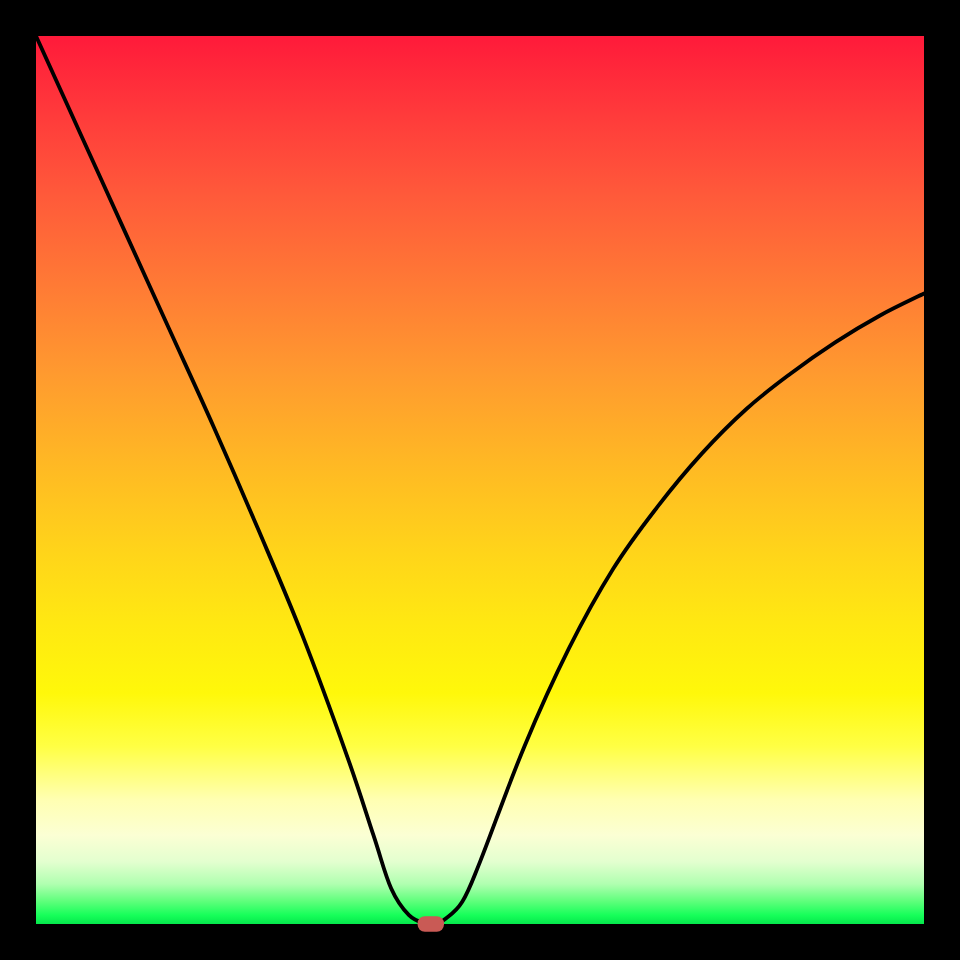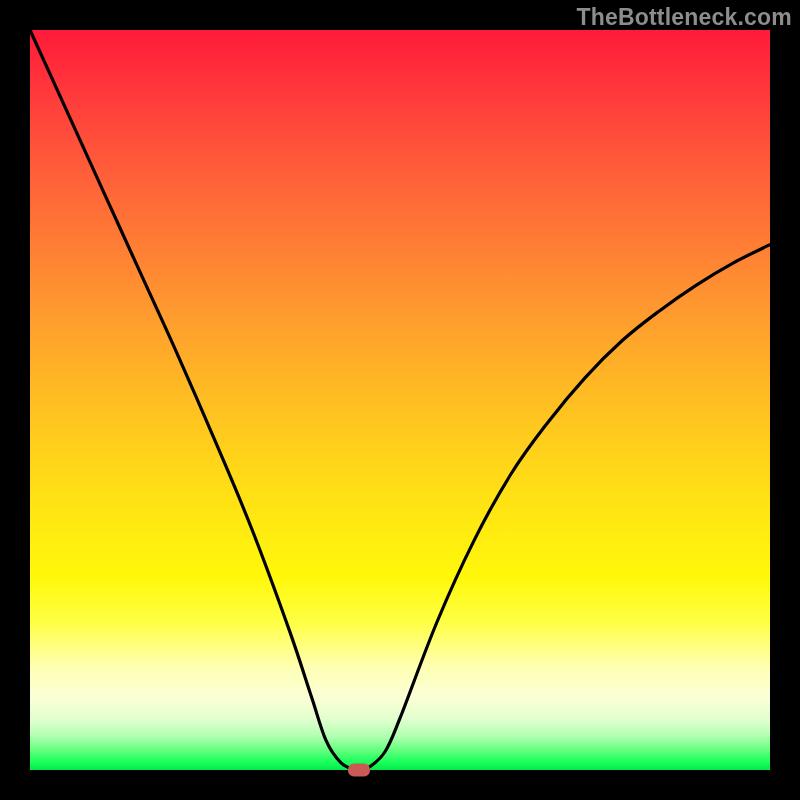--- a/index.html
+++ b/index.html
@@ -66,21 +66,20 @@
     top: 0;
     width: 740px;
     height: 740px;
     overflow: visible;
   }
 </style>
 </head>
 <body>
 
 <div class="frame">
-  <div class="watermark">TheBottleneck.com</div>
 
   <div class="plot">
     <svg class="curve" viewBox="0 0 740 740">
       <path fill="none" stroke="#000" stroke-width="3.2" stroke-linecap="round" d="M 0.00 0.00 C 6.66 14.65, 23.68 52.10, 37.00 81.40 C 50.32 110.70, 60.68 133.50, 74.00 162.80 C 87.32 192.10, 97.68 214.90, 111.00 244.20 C 124.32 273.50, 134.68 295.63, 148.00 325.60 C 161.32 355.57, 171.68 379.40, 185.00 410.70 C 198.32 442.00, 208.68 465.53, 222.00 499.50 C 235.32 533.47, 248.34 569.43, 259.00 599.40 C 269.66 629.37, 274.54 646.02, 281.20 666.00 C 287.86 685.98, 290.67 698.41, 296.00 710.40 C 301.33 722.39, 305.47 727.27, 310.80 732.60 C 316.13 737.93, 321.60 738.67, 325.60 740.00 C 329.60 741.33, 330.34 740.67, 333.00 740.00 C 335.66 739.33, 336.40 739.63, 340.40 736.30 C 344.40 732.97, 349.87 730.16, 355.20 721.50 C 360.53 712.84, 360.68 711.51, 370.00 688.20 C 379.32 664.89, 393.68 623.97, 407.00 592.00 C 420.32 560.03, 430.68 537.24, 444.00 510.60 C 457.32 483.96, 467.68 465.31, 481.00 444.00 C 494.32 422.69, 504.68 409.52, 518.00 392.20 C 531.32 374.88, 541.68 362.45, 555.00 347.80 C 568.32 333.15, 578.68 322.79, 592.00 310.80 C 605.32 298.81, 615.68 291.19, 629.00 281.20 C 642.32 271.21, 652.68 263.96, 666.00 255.30 C 679.32 246.64, 689.68 240.43, 703.00 233.10 C 716.32 225.77, 733.34 217.93, 740.00 214.60"></path>
     </svg>
     <div class="marker" style="left: 329.3px; top: 740px; background: rgb(201, 90, 85);"></div>
   </div>
 </div>
 
 </body></html>

